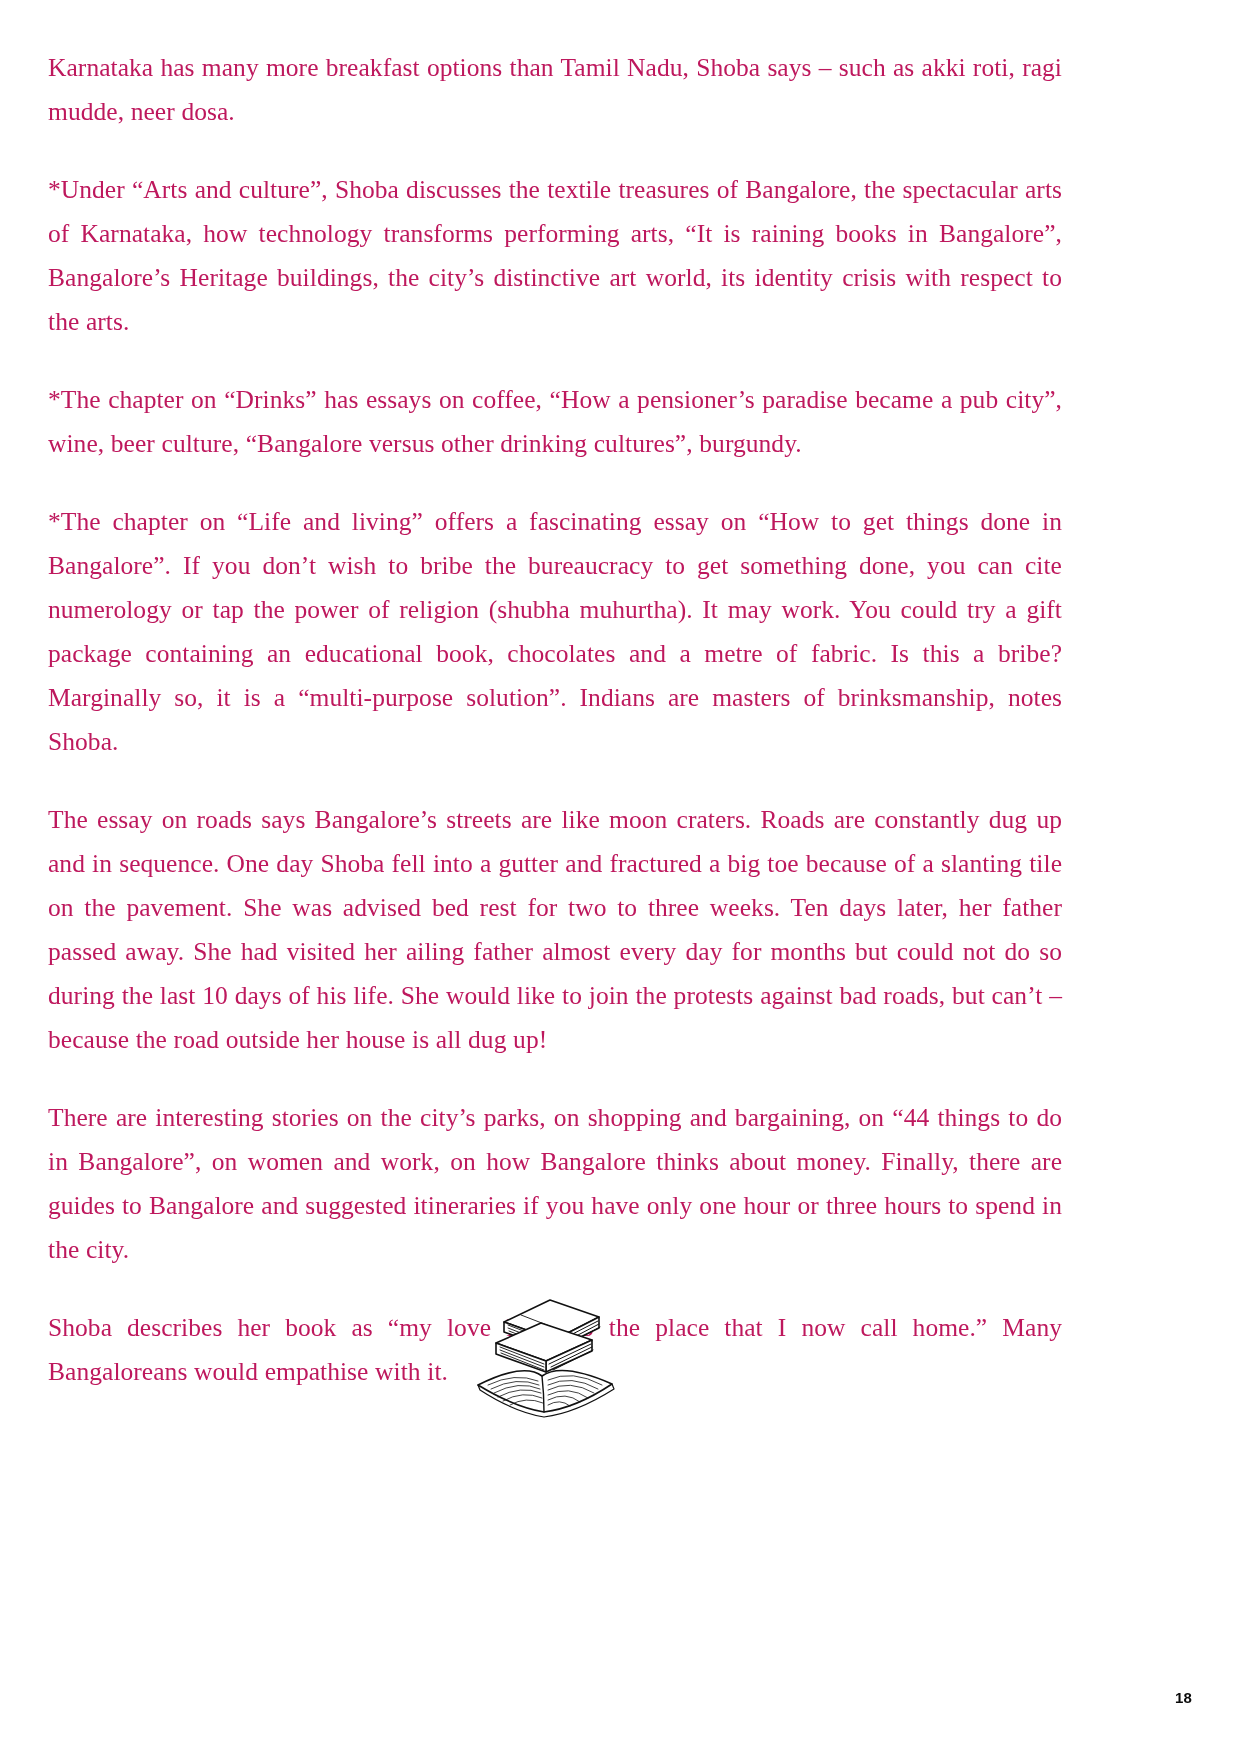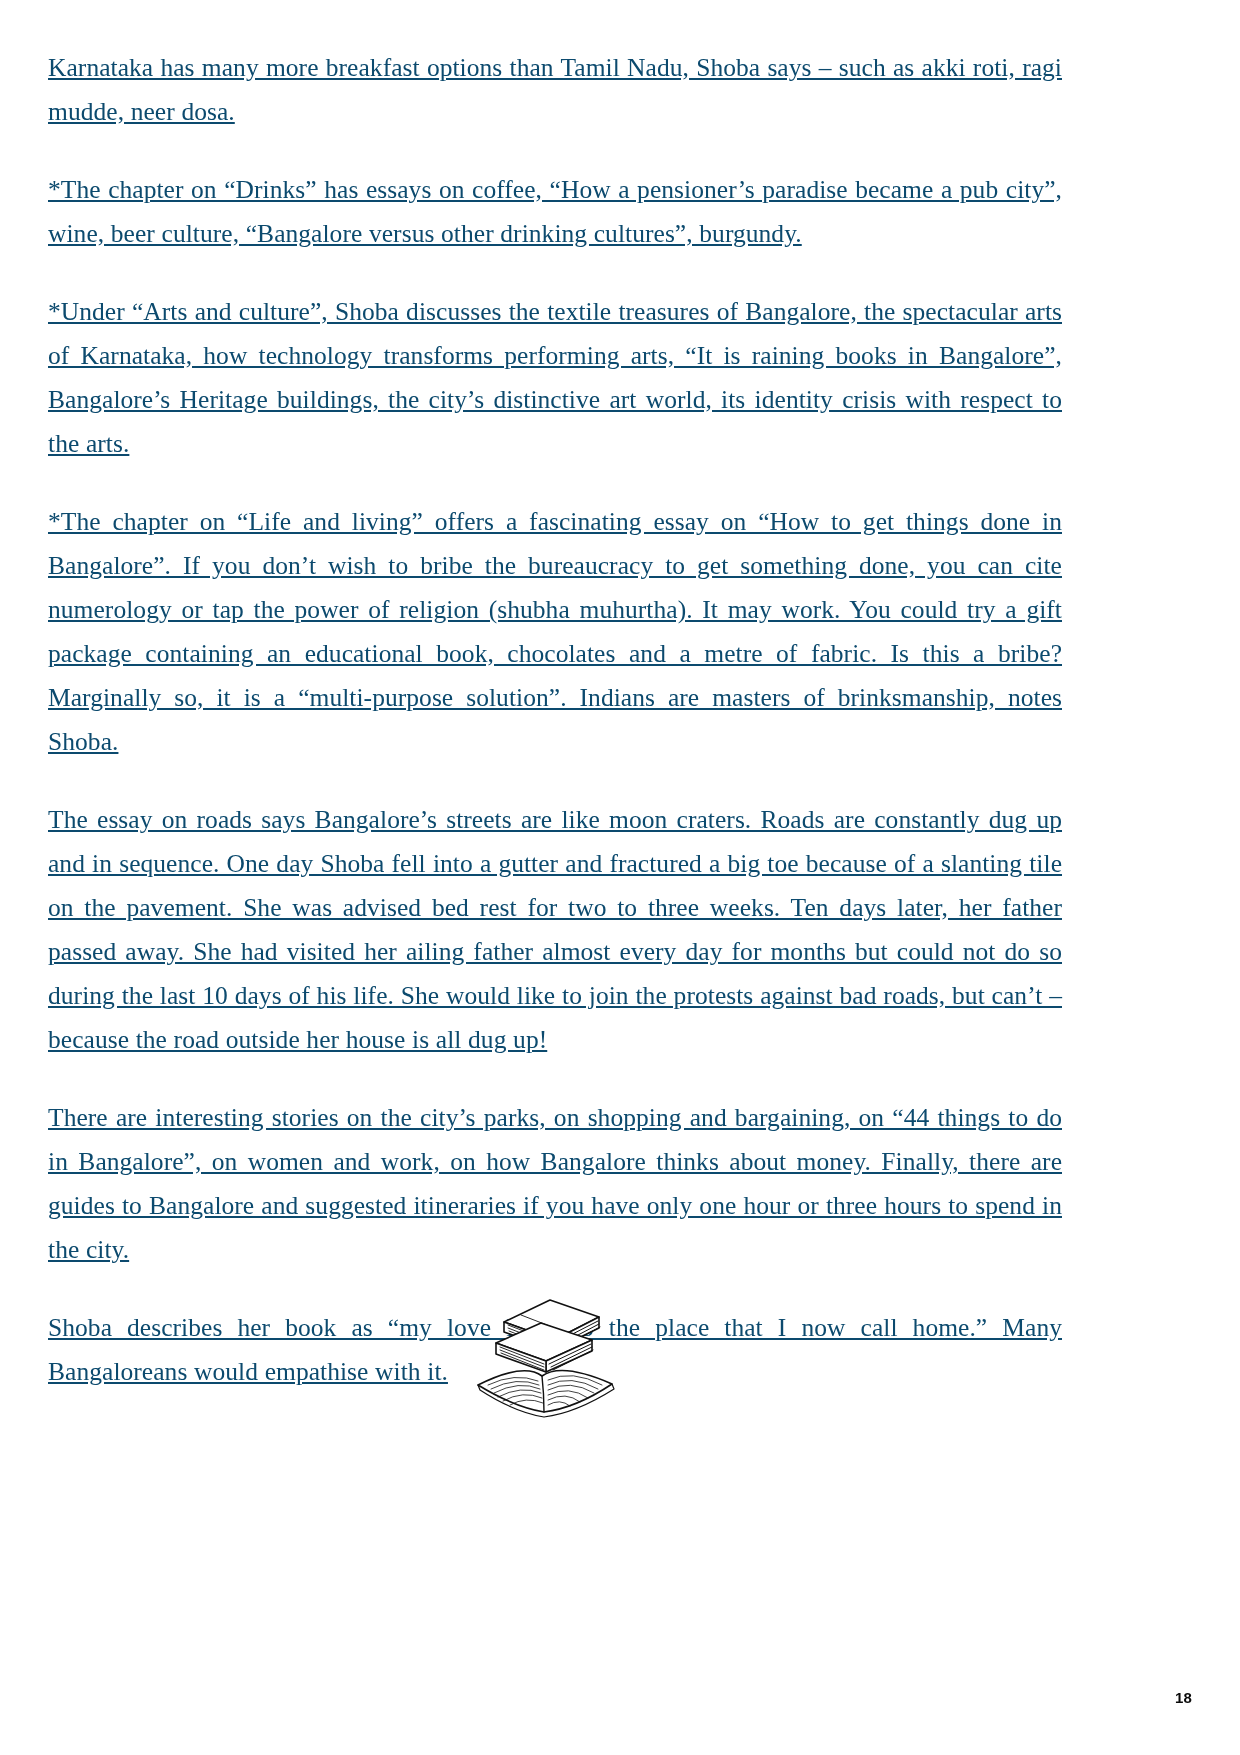--- a/index.html
+++ b/index.html
@@ -24,22 +24,21 @@
     width: 1014px;
   }
   p.para {
     margin: 0 0 34px 0;
     font-size: 25.5px;
     line-height: 44px;
     text-align: justify;
     text-justify: inter-word;
     letter-spacing: 0.05px;
     word-spacing: 0.2px;
-    color: #0c4a6e;
-    text-decoration: underline;
+    color: #be185d;
     -webkit-font-smoothing: antialiased;
   }
   p.para:last-child { margin-bottom: 0; }
 
   
   .illustration {
     position: absolute;
     left: 466px;
     top: 1288px;
     width: 180px;
@@ -58,22 +57,22 @@
     color: #0a0a0a;
   }
 </style>
 </head>
 <body>
 
 <div class="page">
 
   <div class="content">
     <p class="para">Karnataka has many more breakfast options than Tamil Nadu, Shoba says – such as akki roti, ragi mudde, neer dosa.</p>
+    <p class="para">*Under “Arts and culture”, Shoba discusses the textile treasures of Bangalore, the spectacular arts of Karnataka, how technology transforms performing arts, “It is raining books in Bangalore”, Bangalore’s Heritage buildings, the city’s distinctive art world, its identity crisis with respect to the arts.</p>
     <p class="para">*The chapter on “Drinks” has essays on coffee, “How a pensioner’s paradise became a pub city”, wine, beer culture, “Bangalore versus other drinking cultures”, burgundy.</p>
-    <p class="para">*Under “Arts and culture”, Shoba discusses the textile treasures of Bangalore, the spectacular arts of Karnataka, how technology transforms performing arts, “It is raining books in Bangalore”, Bangalore’s Heritage buildings, the city’s distinctive art world, its identity crisis with respect to the arts.</p>
     <p class="para">*The chapter on “Life and living” offers a fascinating essay on “How to get things done in Bangalore”. If you don’t wish to bribe the bureaucracy to get something done, you can cite numerology or tap the power of religion (shubha muhurtha). It may work. You could try a gift package containing an educational book, chocolates and a metre of fabric. Is this a bribe? Marginally so, it is a “multi-purpose solution”. Indians are masters of brinksmanship, notes Shoba.</p>
     <p class="para">The essay on roads says Bangalore’s streets are like moon craters. Roads are constantly dug up and in sequence. One day Shoba fell into a gutter and fractured a big toe because of a slanting tile on the pavement. She was advised bed rest for two to three weeks. Ten days later, her father passed away. She had visited her ailing father almost every day for months but could not do so during the last 10 days of his life. She would like to join the protests against bad roads, but can’t –because the road outside her house is all dug up!</p>
     <p class="para">There are interesting stories on the city’s parks, on shopping and bargaining, on “44 things to do in Bangalore”, on women and work, on how Bangalore thinks about money. Finally, there are guides to Bangalore and suggested itineraries if you have only one hour or three hours to spend in the city.</p>
     <p class="para">Shoba describes her book as “my love letter to the place that I now call home.” Many Bangaloreans would empathise with it.</p>
   </div>
 
   <div class="illustration">
     <svg viewBox="0 0 180 145" xmlns="http://www.w3.org/2000/svg" fill="none" stroke="#111111" stroke-width="1.6" stroke-linejoin="round" stroke-linecap="round">
 
       <g>

